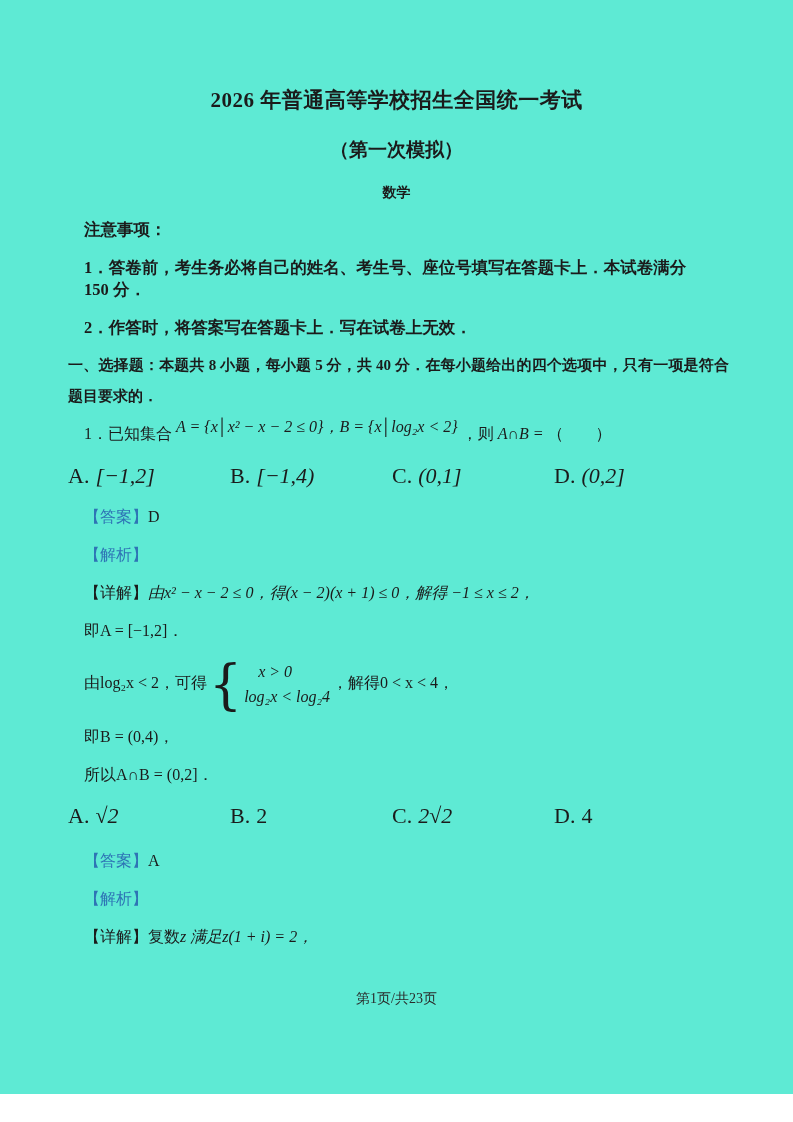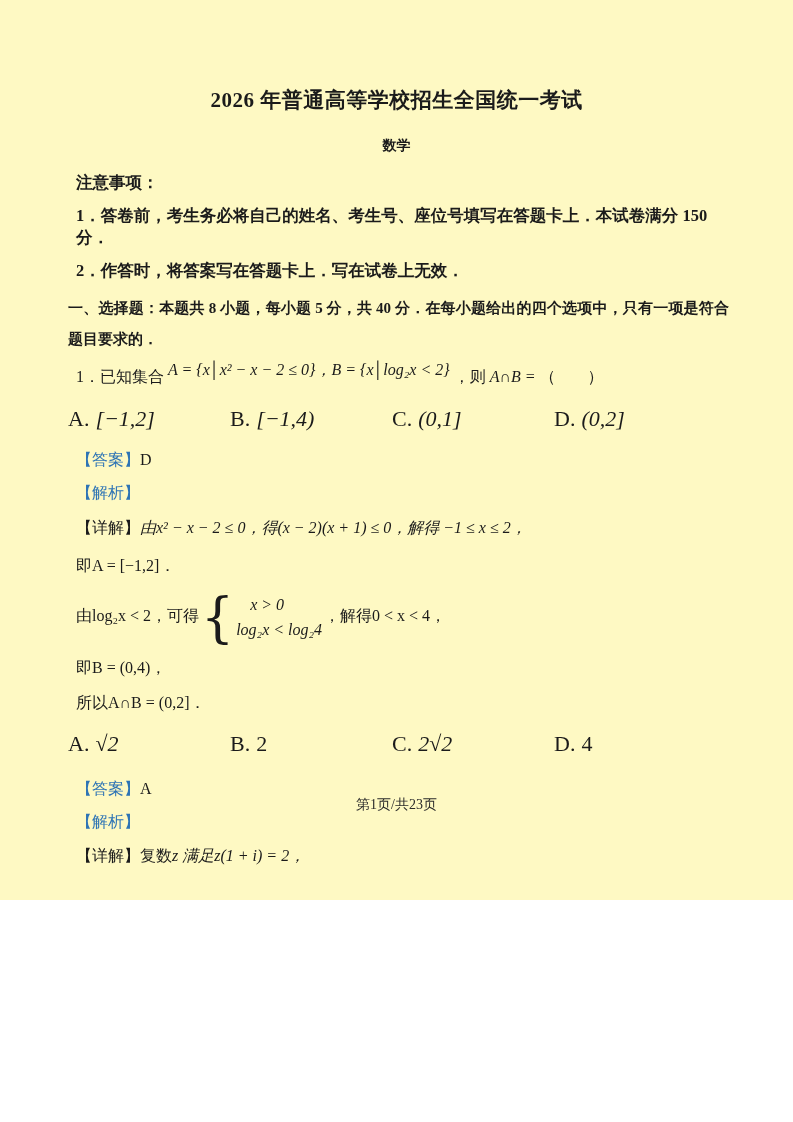--- a/index.html
+++ b/index.html
@@ -5,38 +5,38 @@
   html, body { margin: 0; padding: 0; }
   body {
     width: 793px; height: 1122px;
     background: #ffffff;
     color: #1b1b1b;
     font-family: "Liberation Serif", "DejaVu Serif", serif;
     overflow: hidden;
   }
   .page {
     position: relative;
-    width: 793px; height: 900px;
+    width: 793px; height: 1094px;
     box-sizing: border-box;
-    background: #fef9c3;
+    background: #5eead4;
   }
   .title-block { padding-top: 86px; text-align: center; }
   .exam-title {
     font-size: 21px; font-weight: bold; margin: 0 0 23px 0; letter-spacing: 0.5px;
   }
   .exam-subtitle {
     font-size: 19px; font-weight: bold; margin: 0 0 21px 0;
   }
   .exam-subject {
     font-size: 14px; font-weight: bold; margin: 0;
   }
   .content {
     margin: 17px 64px 0 68px;
   }
-  .content p { margin: 8px; }
+  .content p { margin: 16px; }
   .notice-heading {
     font-size: 16.5px; font-weight: bold; line-height: 22px; margin-bottom: 11px !important;
   }
   .notice-item {
     font-size: 16.5px; font-weight: bold; line-height: 22px; margin-bottom: 11px !important;
   }
   .section-heading {
     font-size: 15px; font-weight: bold; line-height: 31px; margin: 3px 0 6px 0 !important;
     text-align: justify;
   }
@@ -80,20 +80,21 @@
     text-align: center; font-size: 14px; color: #2a2a2a;
   }
 </style>
 </head>
 <body>
 
 <div class="page">
 
   <div class="title-block">
     <p class="exam-title">2026 年普通高等学校招生全国统一考试</p>
+    <p class="exam-subtitle">（第一次模拟）</p>
     <p class="exam-subject">数学</p>
   </div>
 
   <div class="content">
 
     <p class="notice-heading">注意事项：</p>
     <p class="notice-item">1．答卷前，考生务必将自己的姓名、考生号、座位号填写在答题卡上．本试卷满分 150 分．</p>
     <p class="notice-item">2．作答时，将答案写在答题卡上．写在试卷上无效．</p>
 
     <p class="section-heading">一、选择题：本题共 8 小题，每小题 5 分，共 40 分．在每小题给出的四个选项中，只有一项是符合题目要求的．</p>

